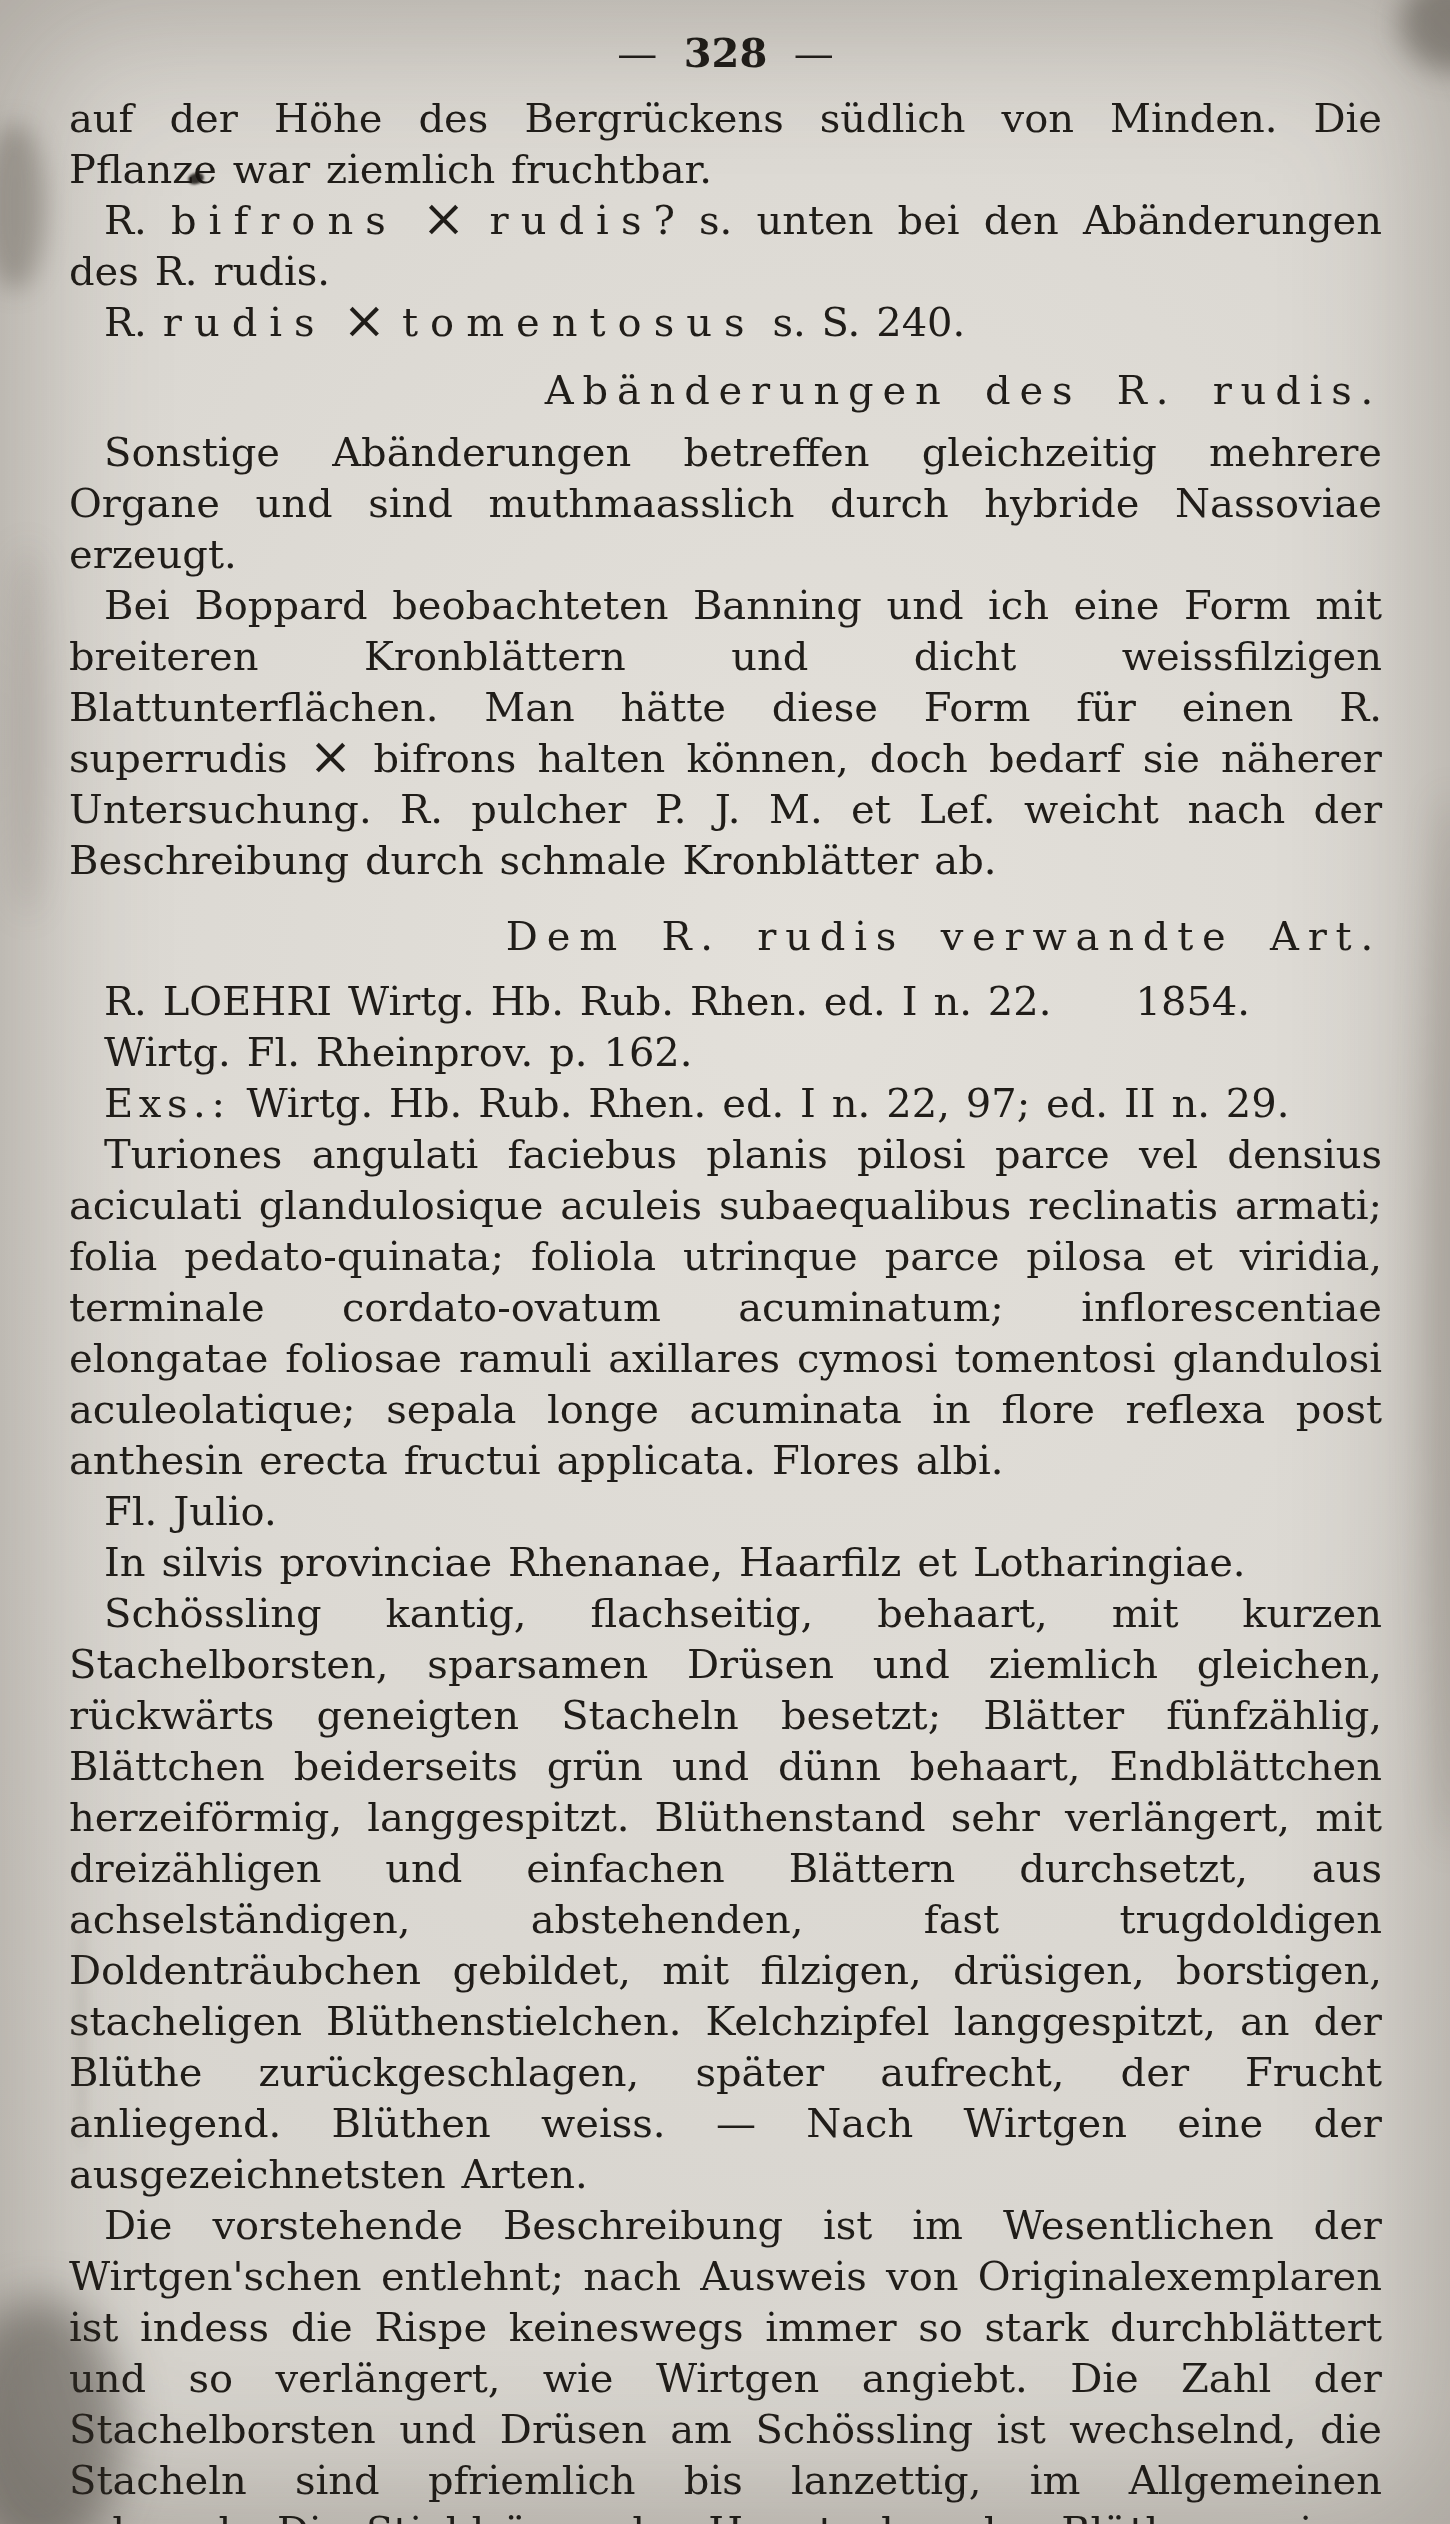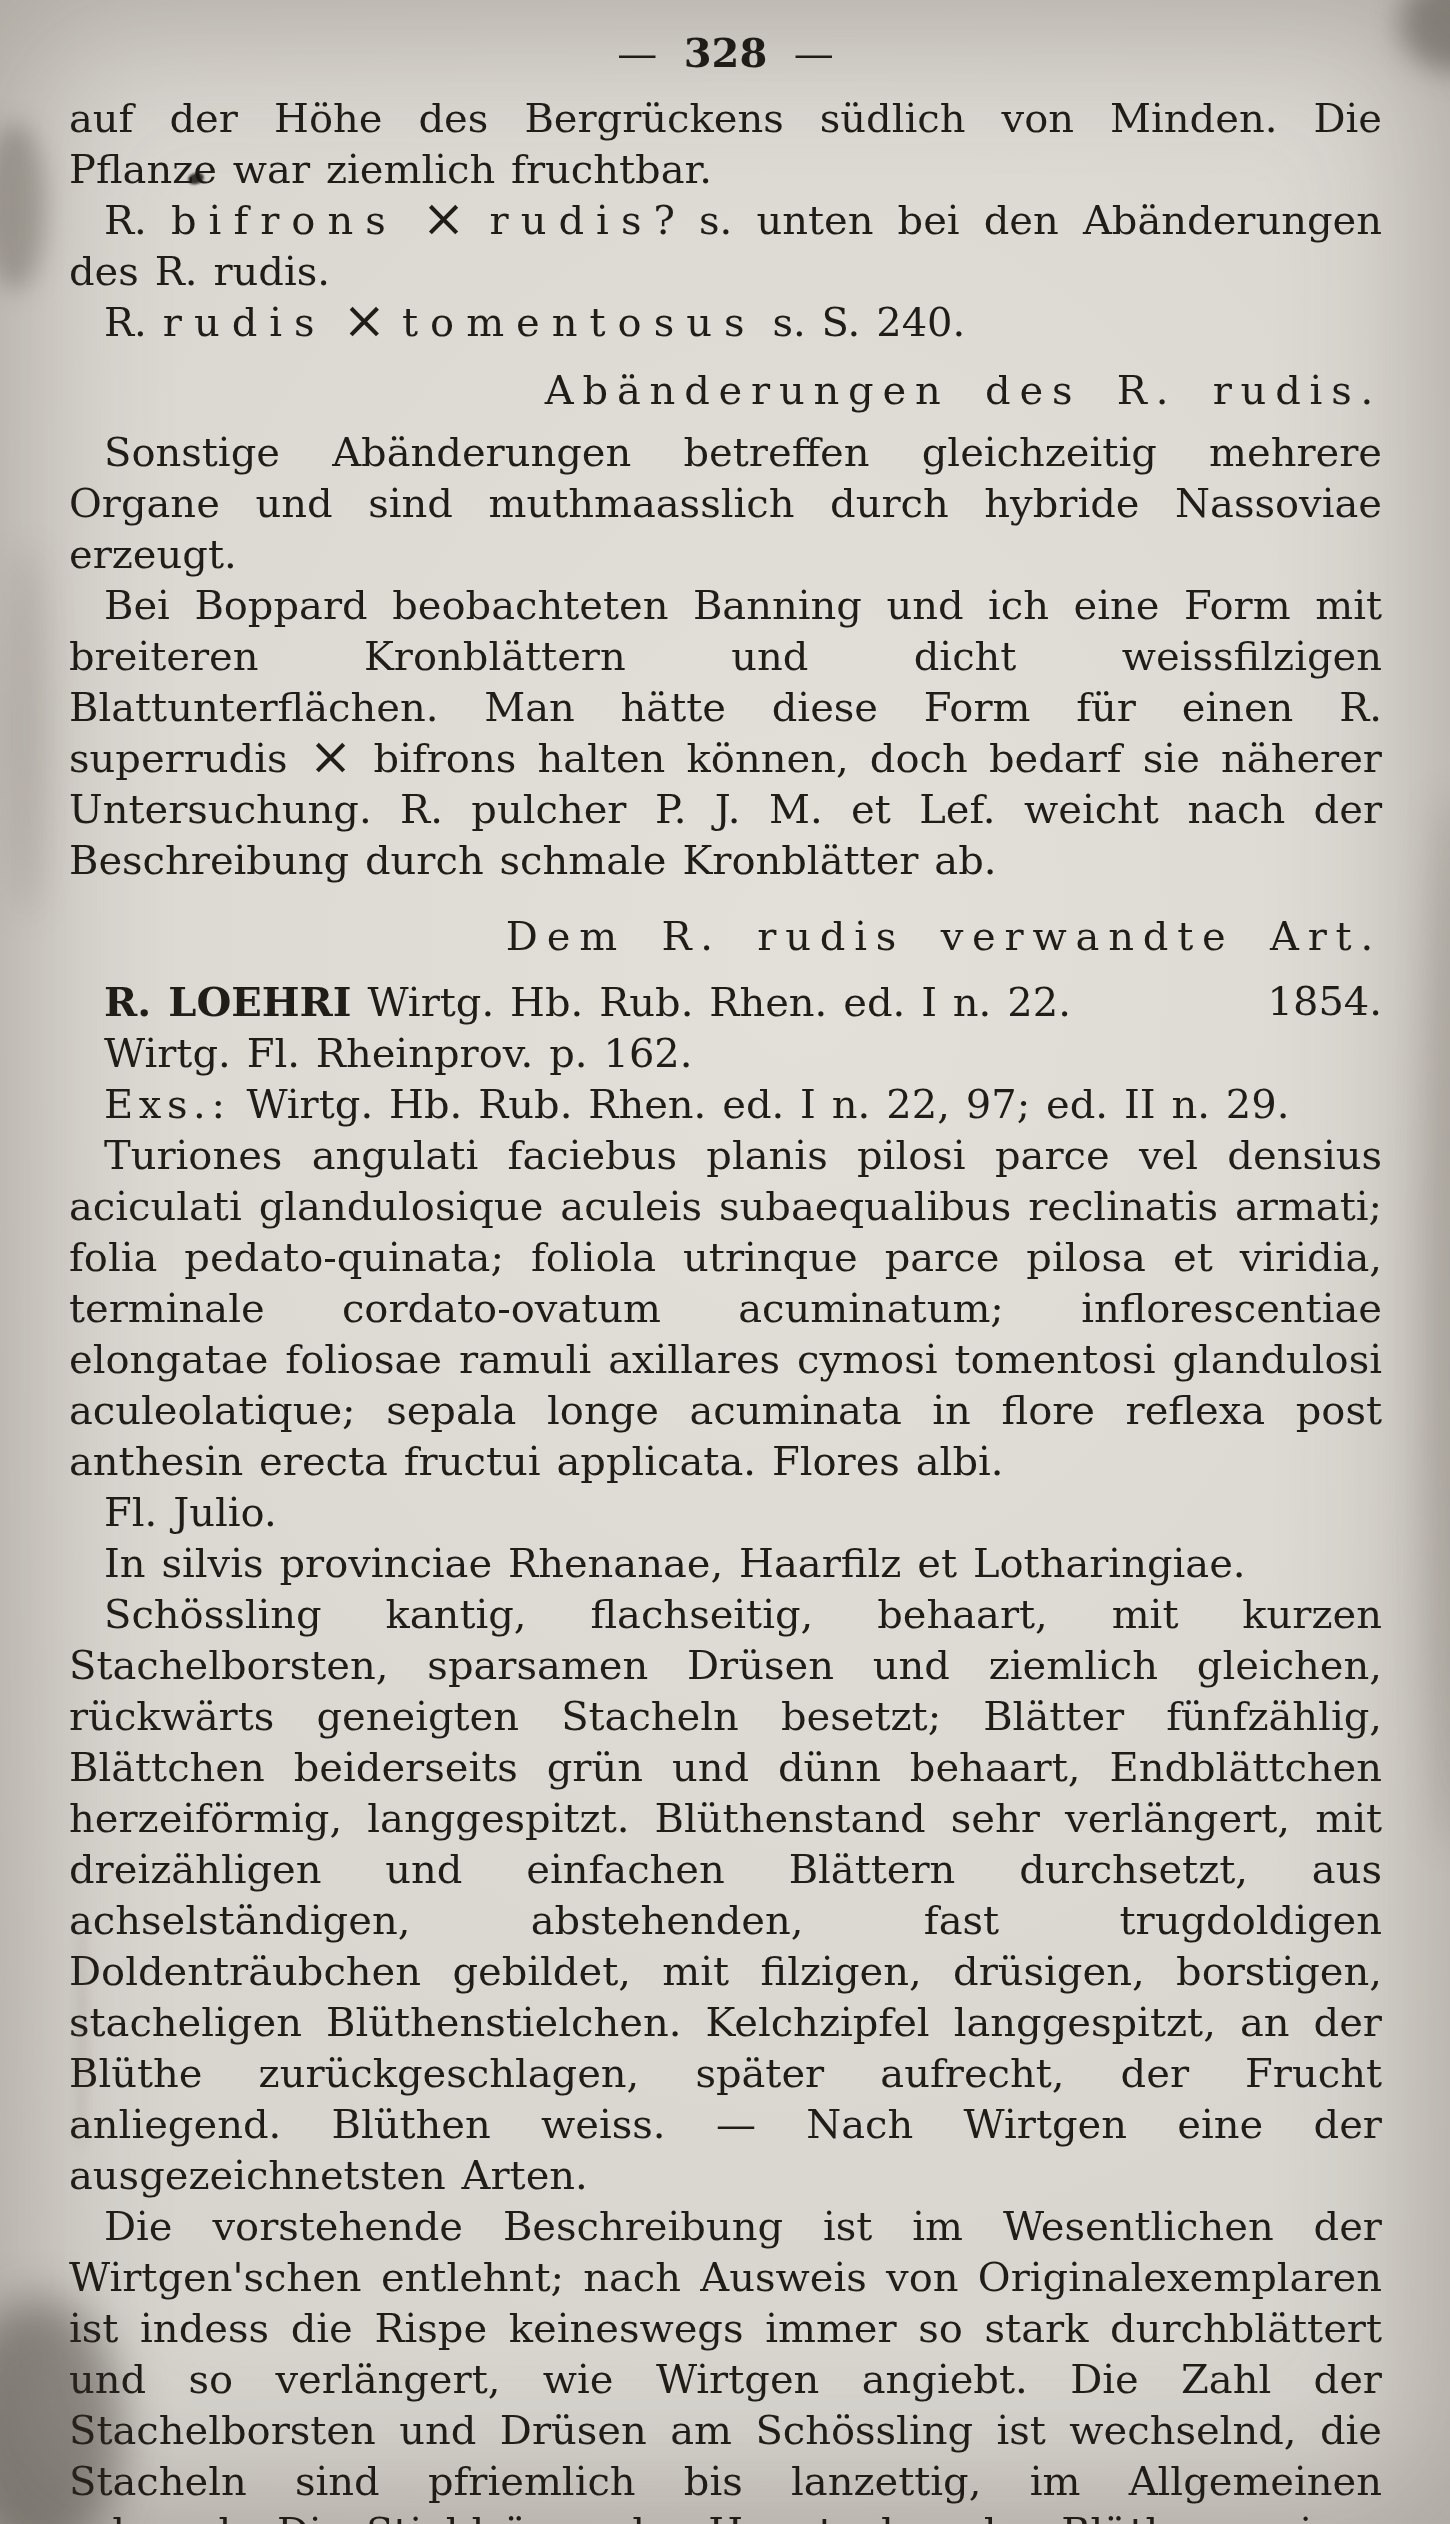--- a/index.html
+++ b/index.html
@@ -40,22 +40,22 @@
   }
   .heading2 { margin: 25px 0 14px 0; }
   .sp { letter-spacing: 0.30em; }
   .sp-light { letter-spacing: 0.14em; }
   .x { font-size: 1.3em; line-height: 0; vertical-align: -0.04em; letter-spacing: 0; }
   .entry {
     display: flex;
     margin: 0;
     padding-left: 35px;
   }
-  .entry .year { margin-left: auto; }
-  .bold { font-weight: 700; }
+  .entry .year { margin-left: auto; margin-right: 132px; }
+  .bold { font-weight: 400; }
   .refline { margin: 0; text-align: left; }
 
   
   .stain { position: absolute; pointer-events: none; border-radius: 50%; }
   .stain-speck {
     left: 188px; top: 173px; width: 16px; height: 11.4px;
     background: rgba(22, 19, 15, 0.85); filter: blur(1.3px);
     transform: rotate(-15deg);
   }
   .stain-topleft {

